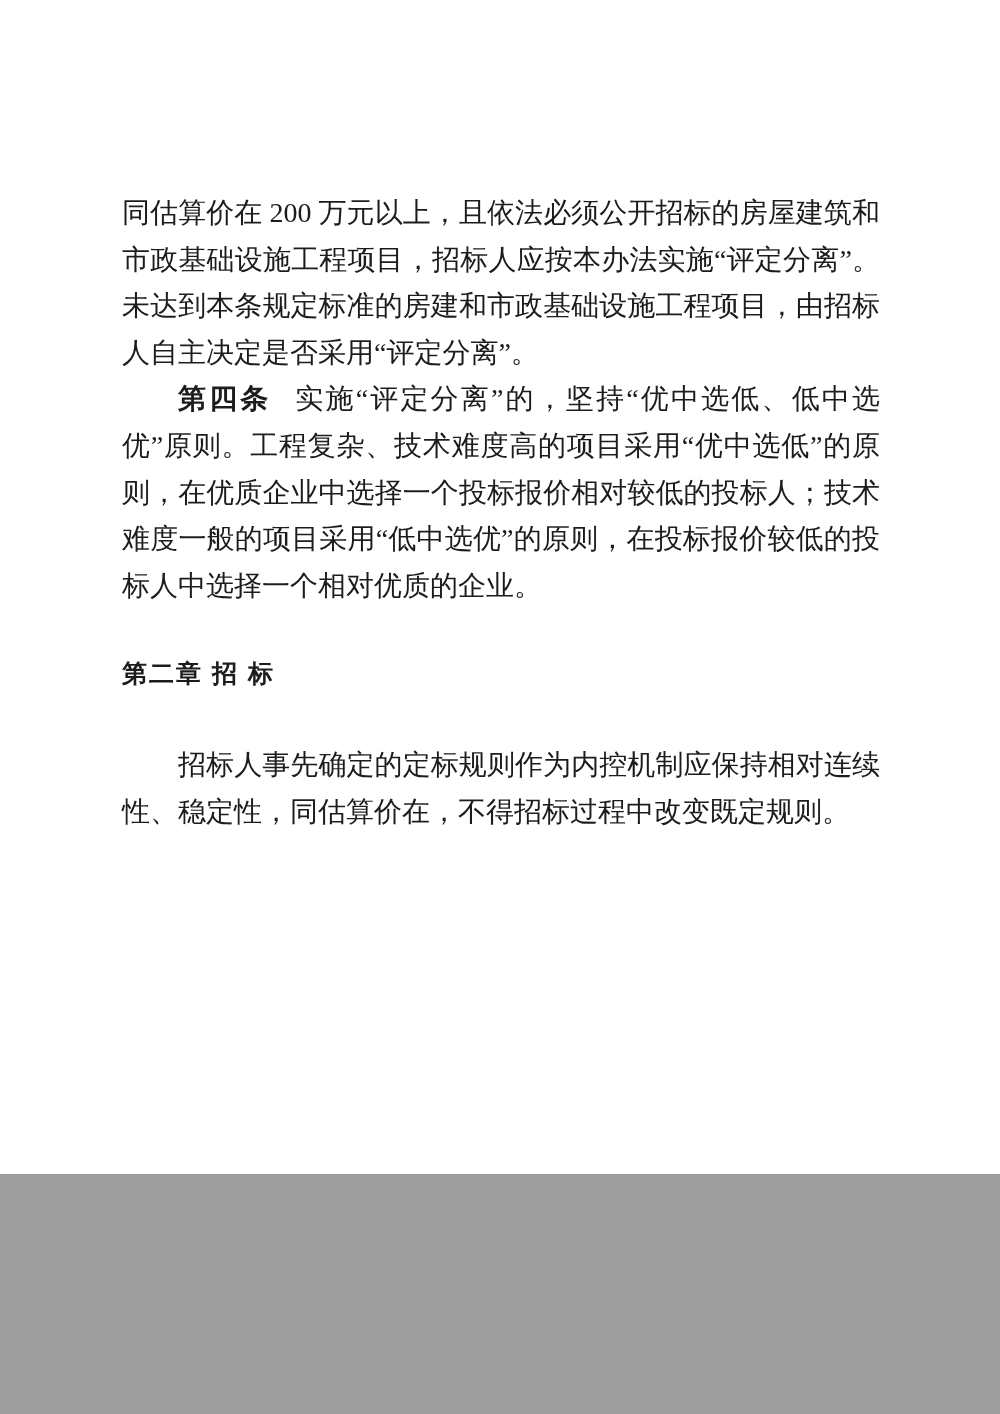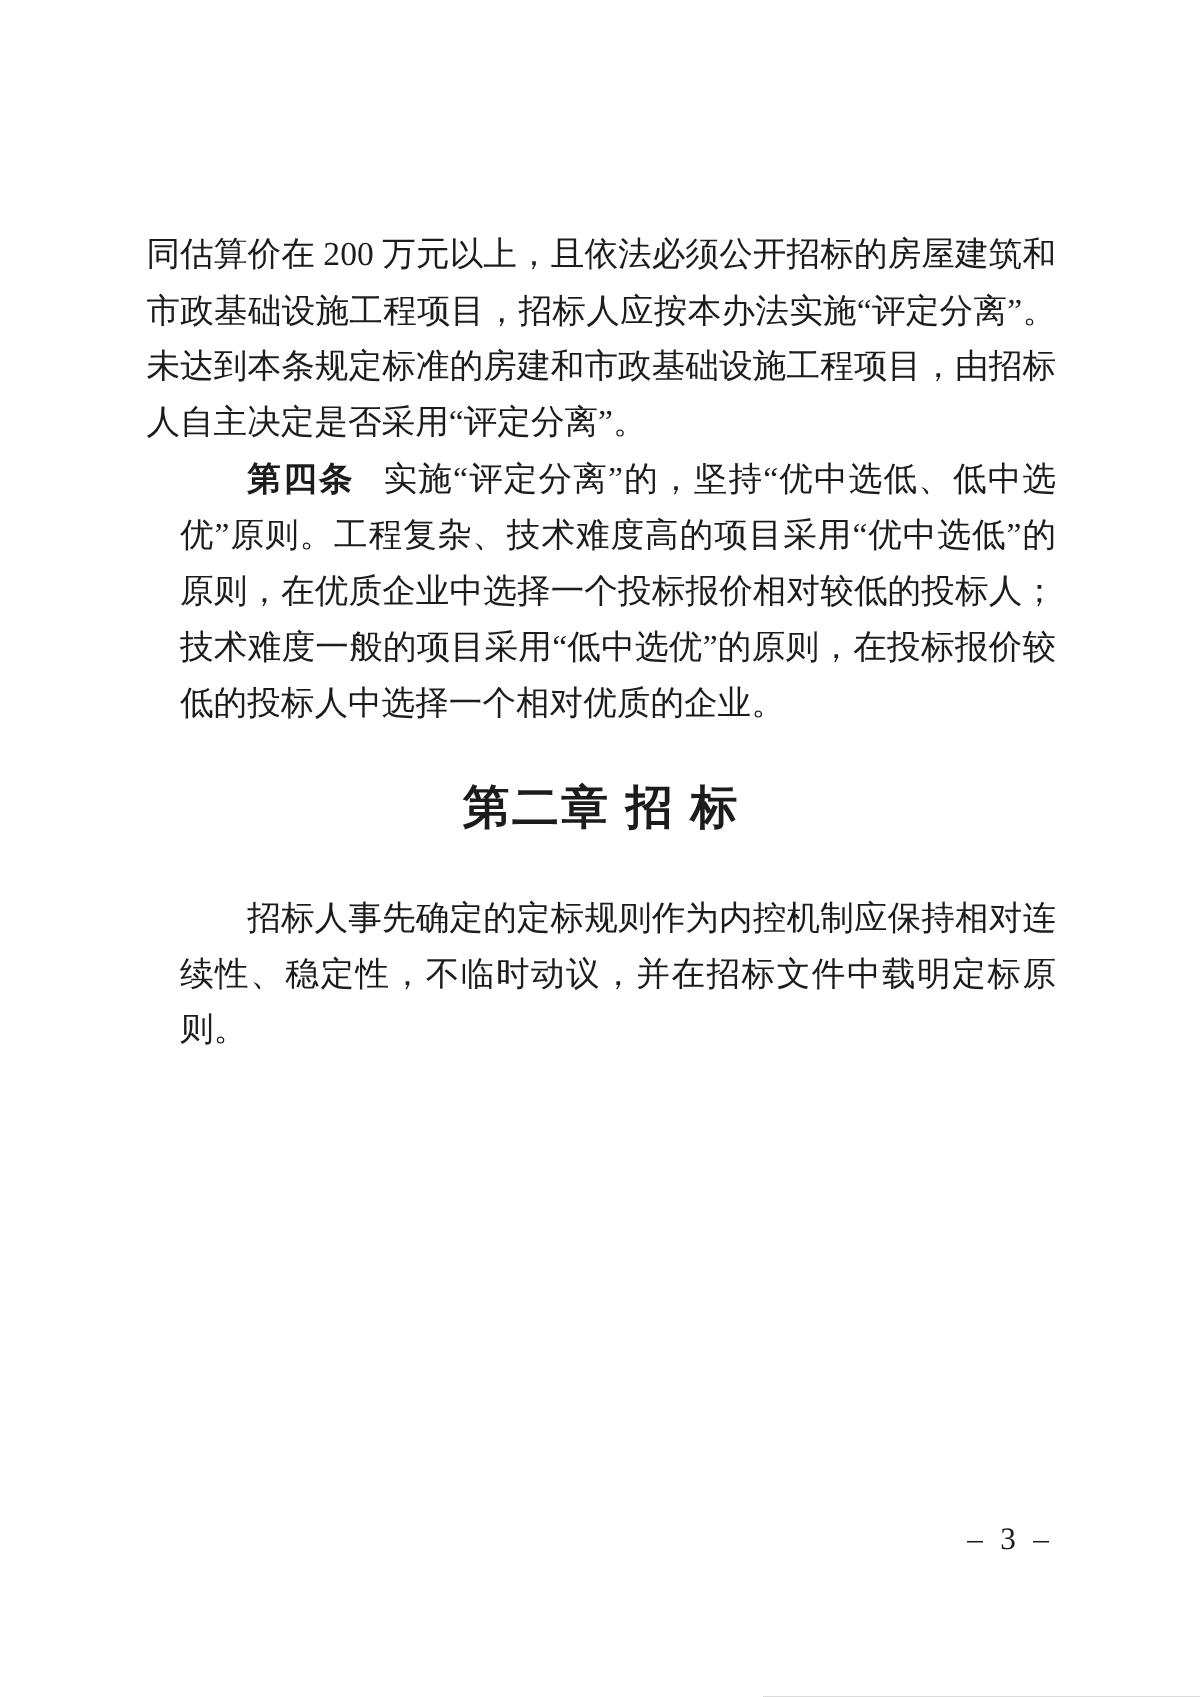--- a/index.html
+++ b/index.html
@@ -3,21 +3,21 @@
 <meta charset="utf-8">
 <style>
   html, body {
     margin: 0;
     padding: 0;
     background: #9e9e9e;
   }
   .page {
     position: relative;
     width: 1000px;
-    height: 1414px;
+    height: 1174px;
     margin: 0 auto;
     background: #ffffff;
     color: #1c1c1c;
     overflow: hidden;
     font-family: "Liberation Serif", "DejaVu Serif", serif;
   }
   .content {
     position: absolute;
     left: 122px;
     top: 190px;
@@ -25,33 +25,32 @@
     font-size: 28px;
     line-height: 46.6px;
     text-align: justify;
     text-justify: inter-ideograph;
   }
   .para {
     margin: 0;
   }
   .para.indent {
     text-indent: 2em;
-    margin-left: 28px;
   }
   .article-label {
     font-family: "Liberation Sans", "DejaVu Sans", sans-serif;
     font-weight: bold;
     margin-right: 0.85em;
     letter-spacing: 1px;
   }
   .chapter-heading {
     font-family: "Liberation Sans", "DejaVu Sans", sans-serif;
     font-weight: bold;
-    font-size: 39px;
-    text-align: center;
+    font-size: 25px;
+    text-align: left;
     text-indent: 0;
     letter-spacing: 2px;
     margin: 41px 0 45px 0;
   }
   .page-number {
     position: absolute;
     top: 1268px;
     right: 122px;
     font-size: 26px;
     letter-spacing: 4px;
@@ -66,19 +65,19 @@
 
     <p class="para"><span>同估算价在 200 万元以上，且依法必须公开招标的房屋建筑和市政基础设施工程项目，招标人应按本办法实施“评定分离”。未达到本条规定标准的房建和市政基础设施工程项目，由招标人自主决定是否采用“评定分离”。</span></p>
 
     <p class="para indent"><span class="article-label">第四条</span><span>实施“评定分离”的，坚持“优中选低、低中选优”原则。工程复杂、技术难度高的项目采用“优中选低”的原则，在优质企业中选择一个投标报价相对较低的投标人；技术难度一般的项目采用“低中选优”的原则，在投标报价较低的投标人中选择一个相对优质的企业。</span></p>
 
 
     <p class="para chapter-heading">第二章 招 标</p>
 
 
 
-    <p class="para indent"><span>招标人事先确定的定标规则作为内控机制应保持相对连续性、稳定性，不临时动议，并在招标文件中载明定标原则。</span></p>
+    <p class="para indent"><span>招标人事先确定的定标规则作为内控机制应保持相对连续性、稳定性，同估算价在，不得招标过程中改变既定规则。</span></p>
 
 
   </div>
 
   <div class="page-number">– 3 –</div>
 </div>
 
 </body></html>

